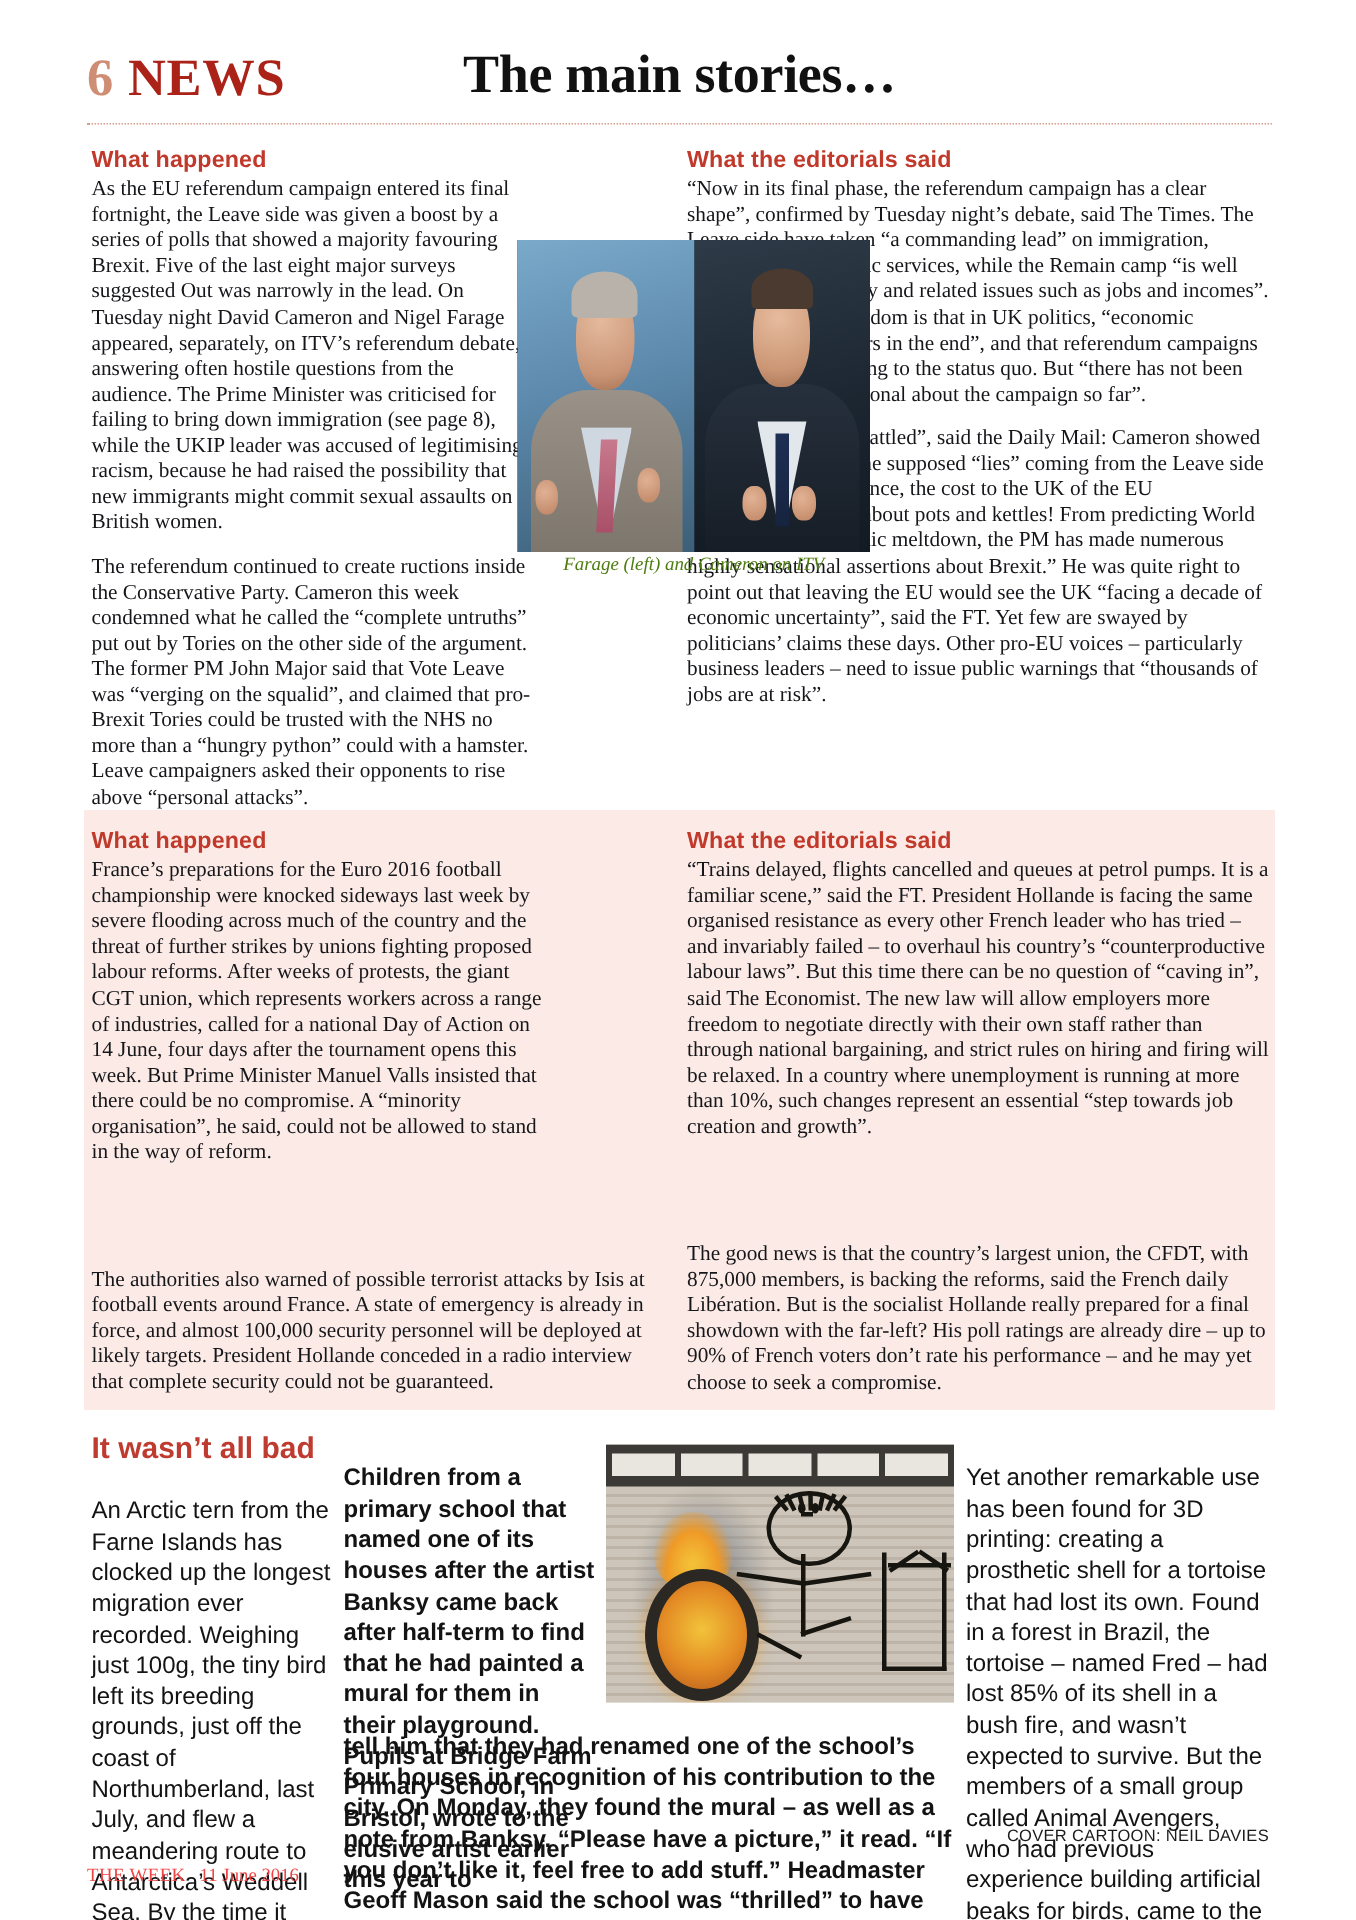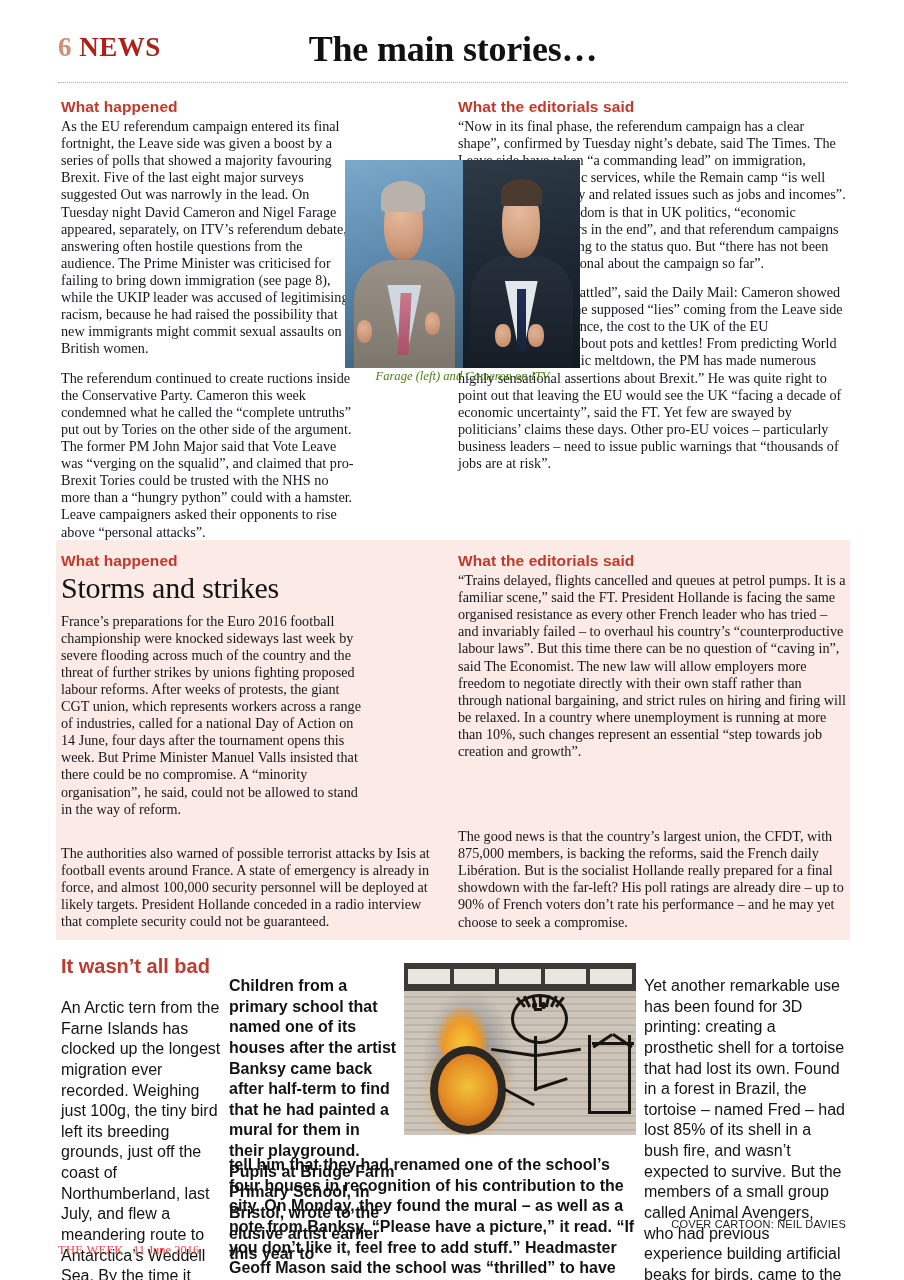--- a/index.html
+++ b/index.html
@@ -23,21 +23,21 @@
     left: 58px;
     top: 28px;
     width: 790px;
     height: 46px;
   }
   .folio {
     position: absolute;
     left: 0;
     top: 4px;
     font-family: "Liberation Serif", serif;
-    font-size: 27px;
+    font-size: 35px;
     font-weight: bold;
     letter-spacing: 0.5px;
   }
   .folio .num { color: #cf8e74; }
   .folio .word { color: #ab2318; }
 
   .main-title {
     position: absolute;
     left: 0;
     top: 0;
@@ -504,21 +504,20 @@
         <div class="cm-hand r"></div>
       </div>
     </div>
     <div class="caption">Farage (left) and Cameron on ITV</div>
   </div>
 
   <div class="panel-pink"></div>
 
   <div class="story2-left">
     <div class="kicker">What happened</div>
-    <h1 class="headline">Storms and strikes</h1>
     <div class="body-serif">
       <p>France’s preparations for the Euro 2016 football championship were knocked sideways last week by severe flooding across much of the country and the threat of further strikes by unions fighting proposed labour reforms. After weeks of protests, the giant CGT union, which represents workers across a range of industries, called for a national Day of Action on 14 June, four days after the tournament opens this week. But Prime Minister Manuel Valls insisted that there could be no compromise. A “minority organisation”, he said, could not be allowed to stand in the way of reform.</p>
     </div>
   </div>
 
   <div class="story2-left-2 body-serif">
     <p>The authorities also warned of possible terrorist attacks by Isis at football events around France. A state of emergency is already in force, and almost 100,000 security personnel will be deployed at likely targets. President Hollande conceded in a radio interview that complete security could not be guaranteed.</p>
   </div>
 
   <div class="story2-right">

